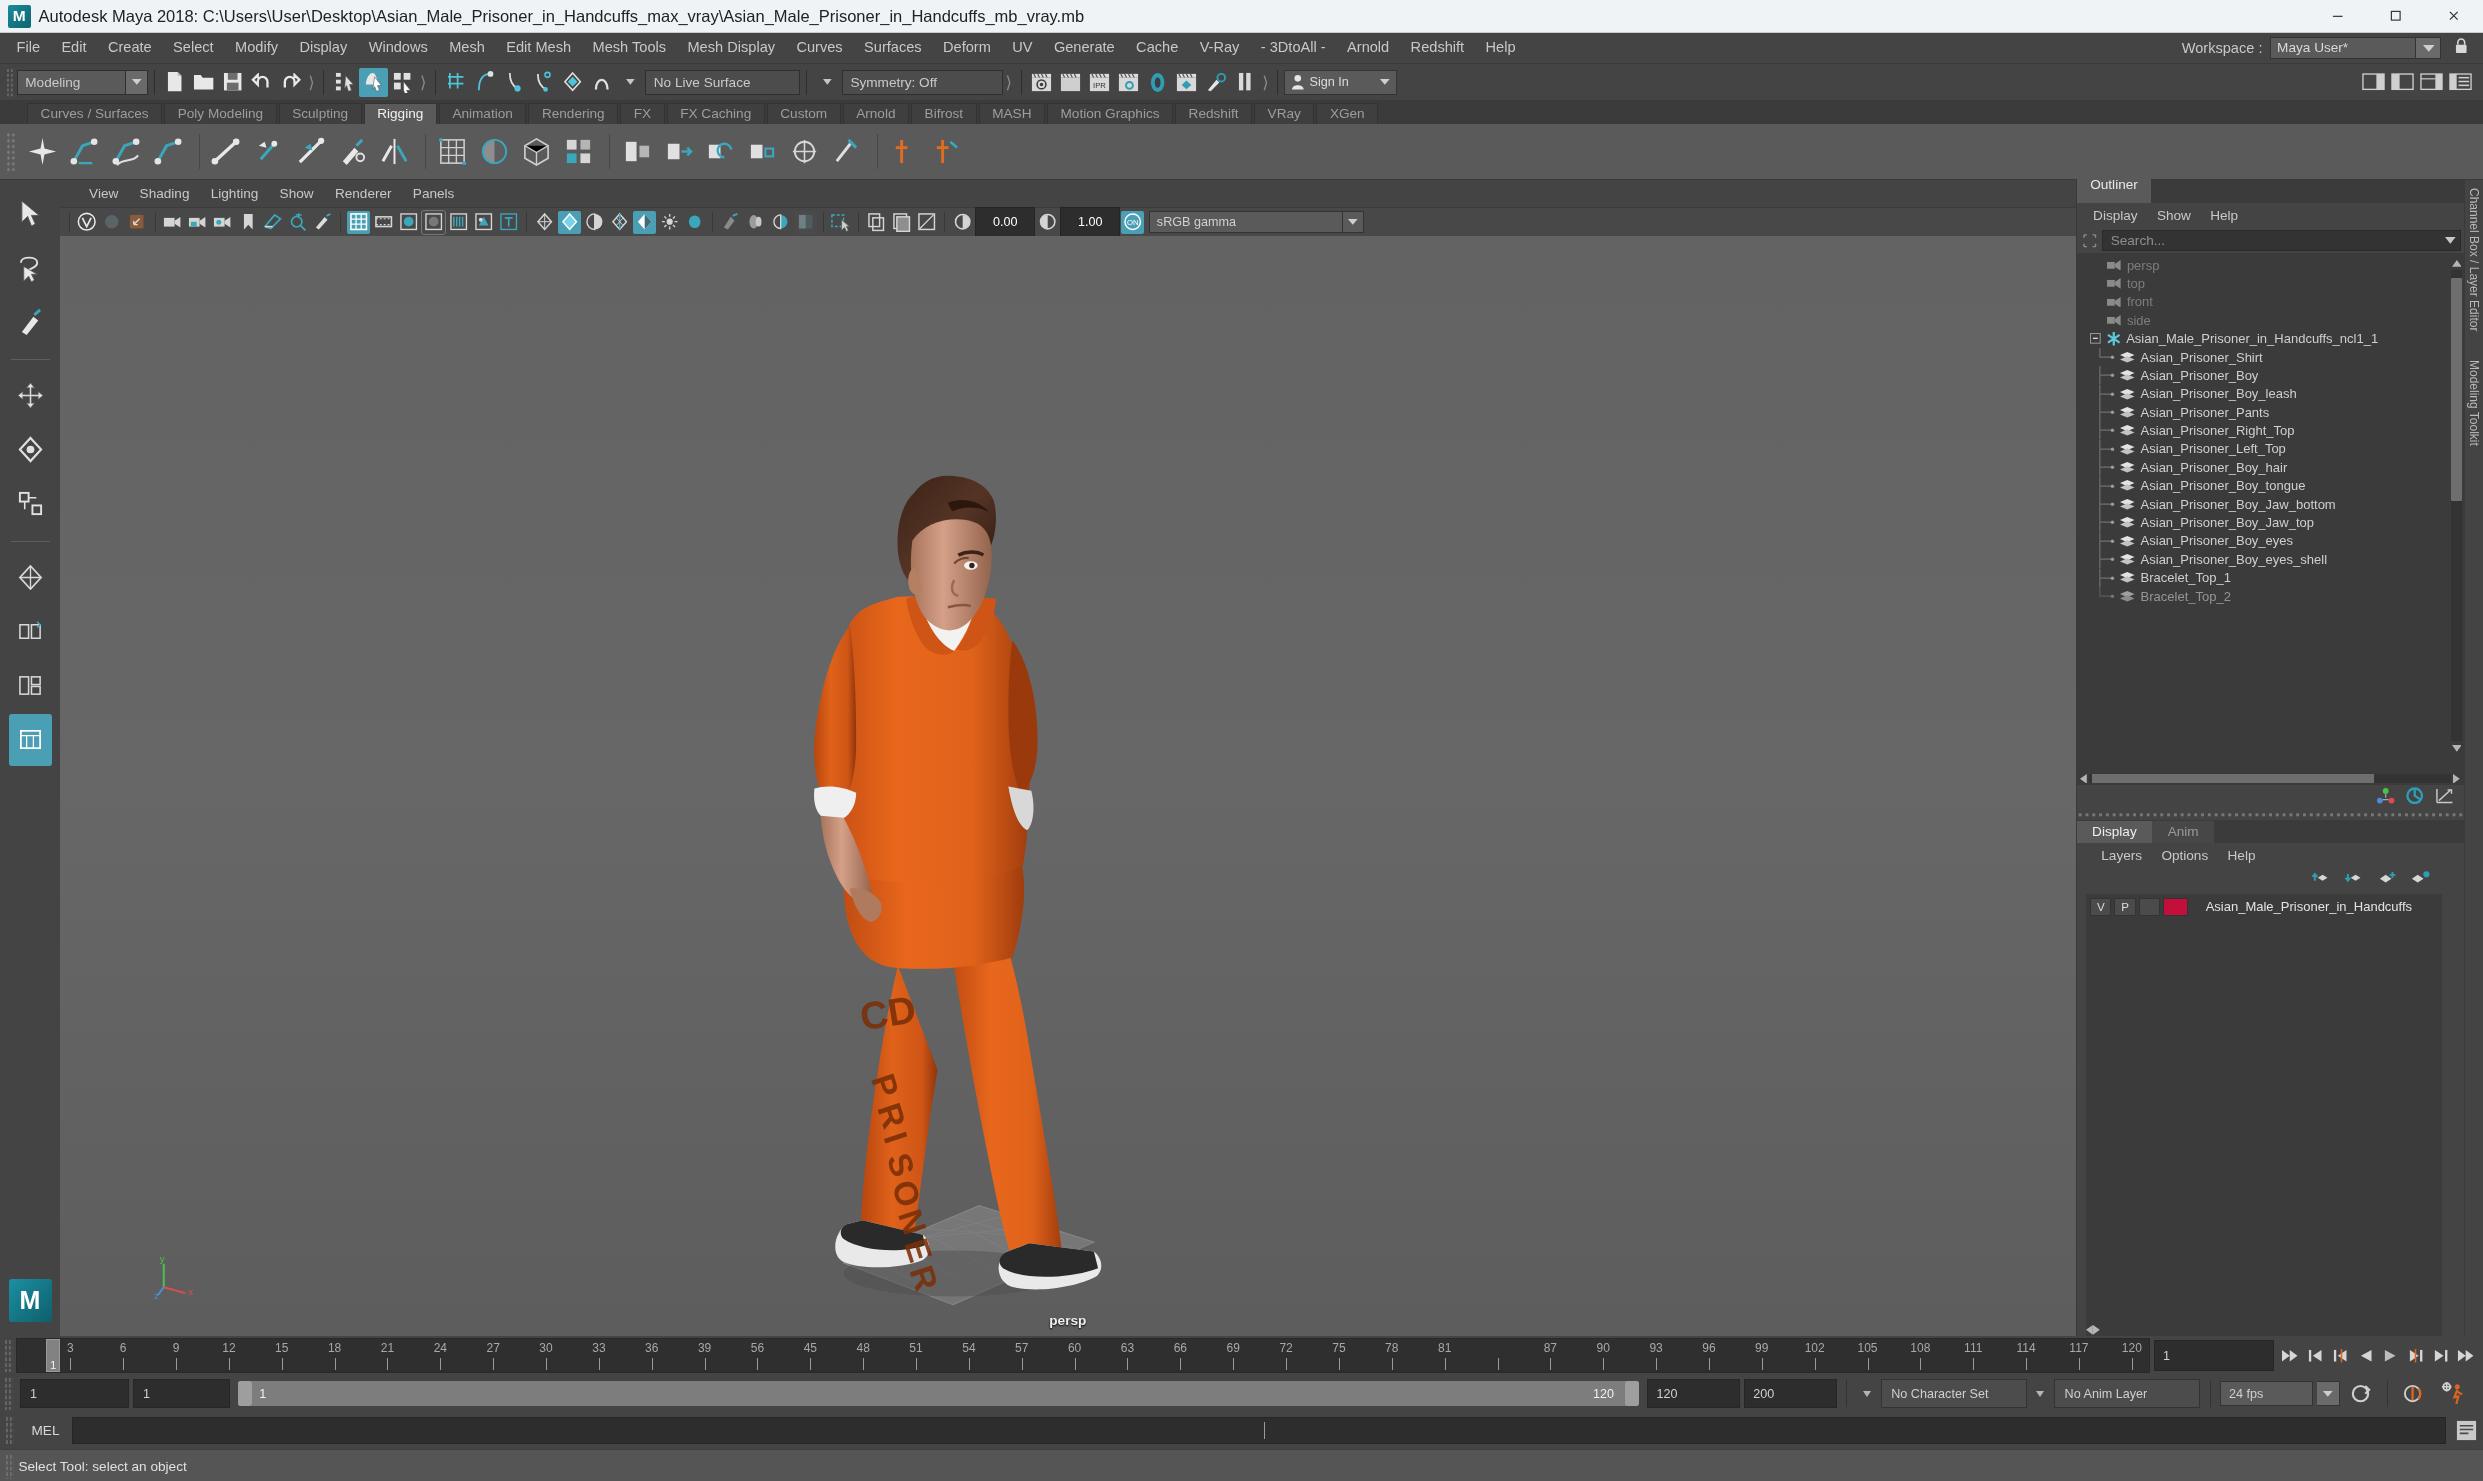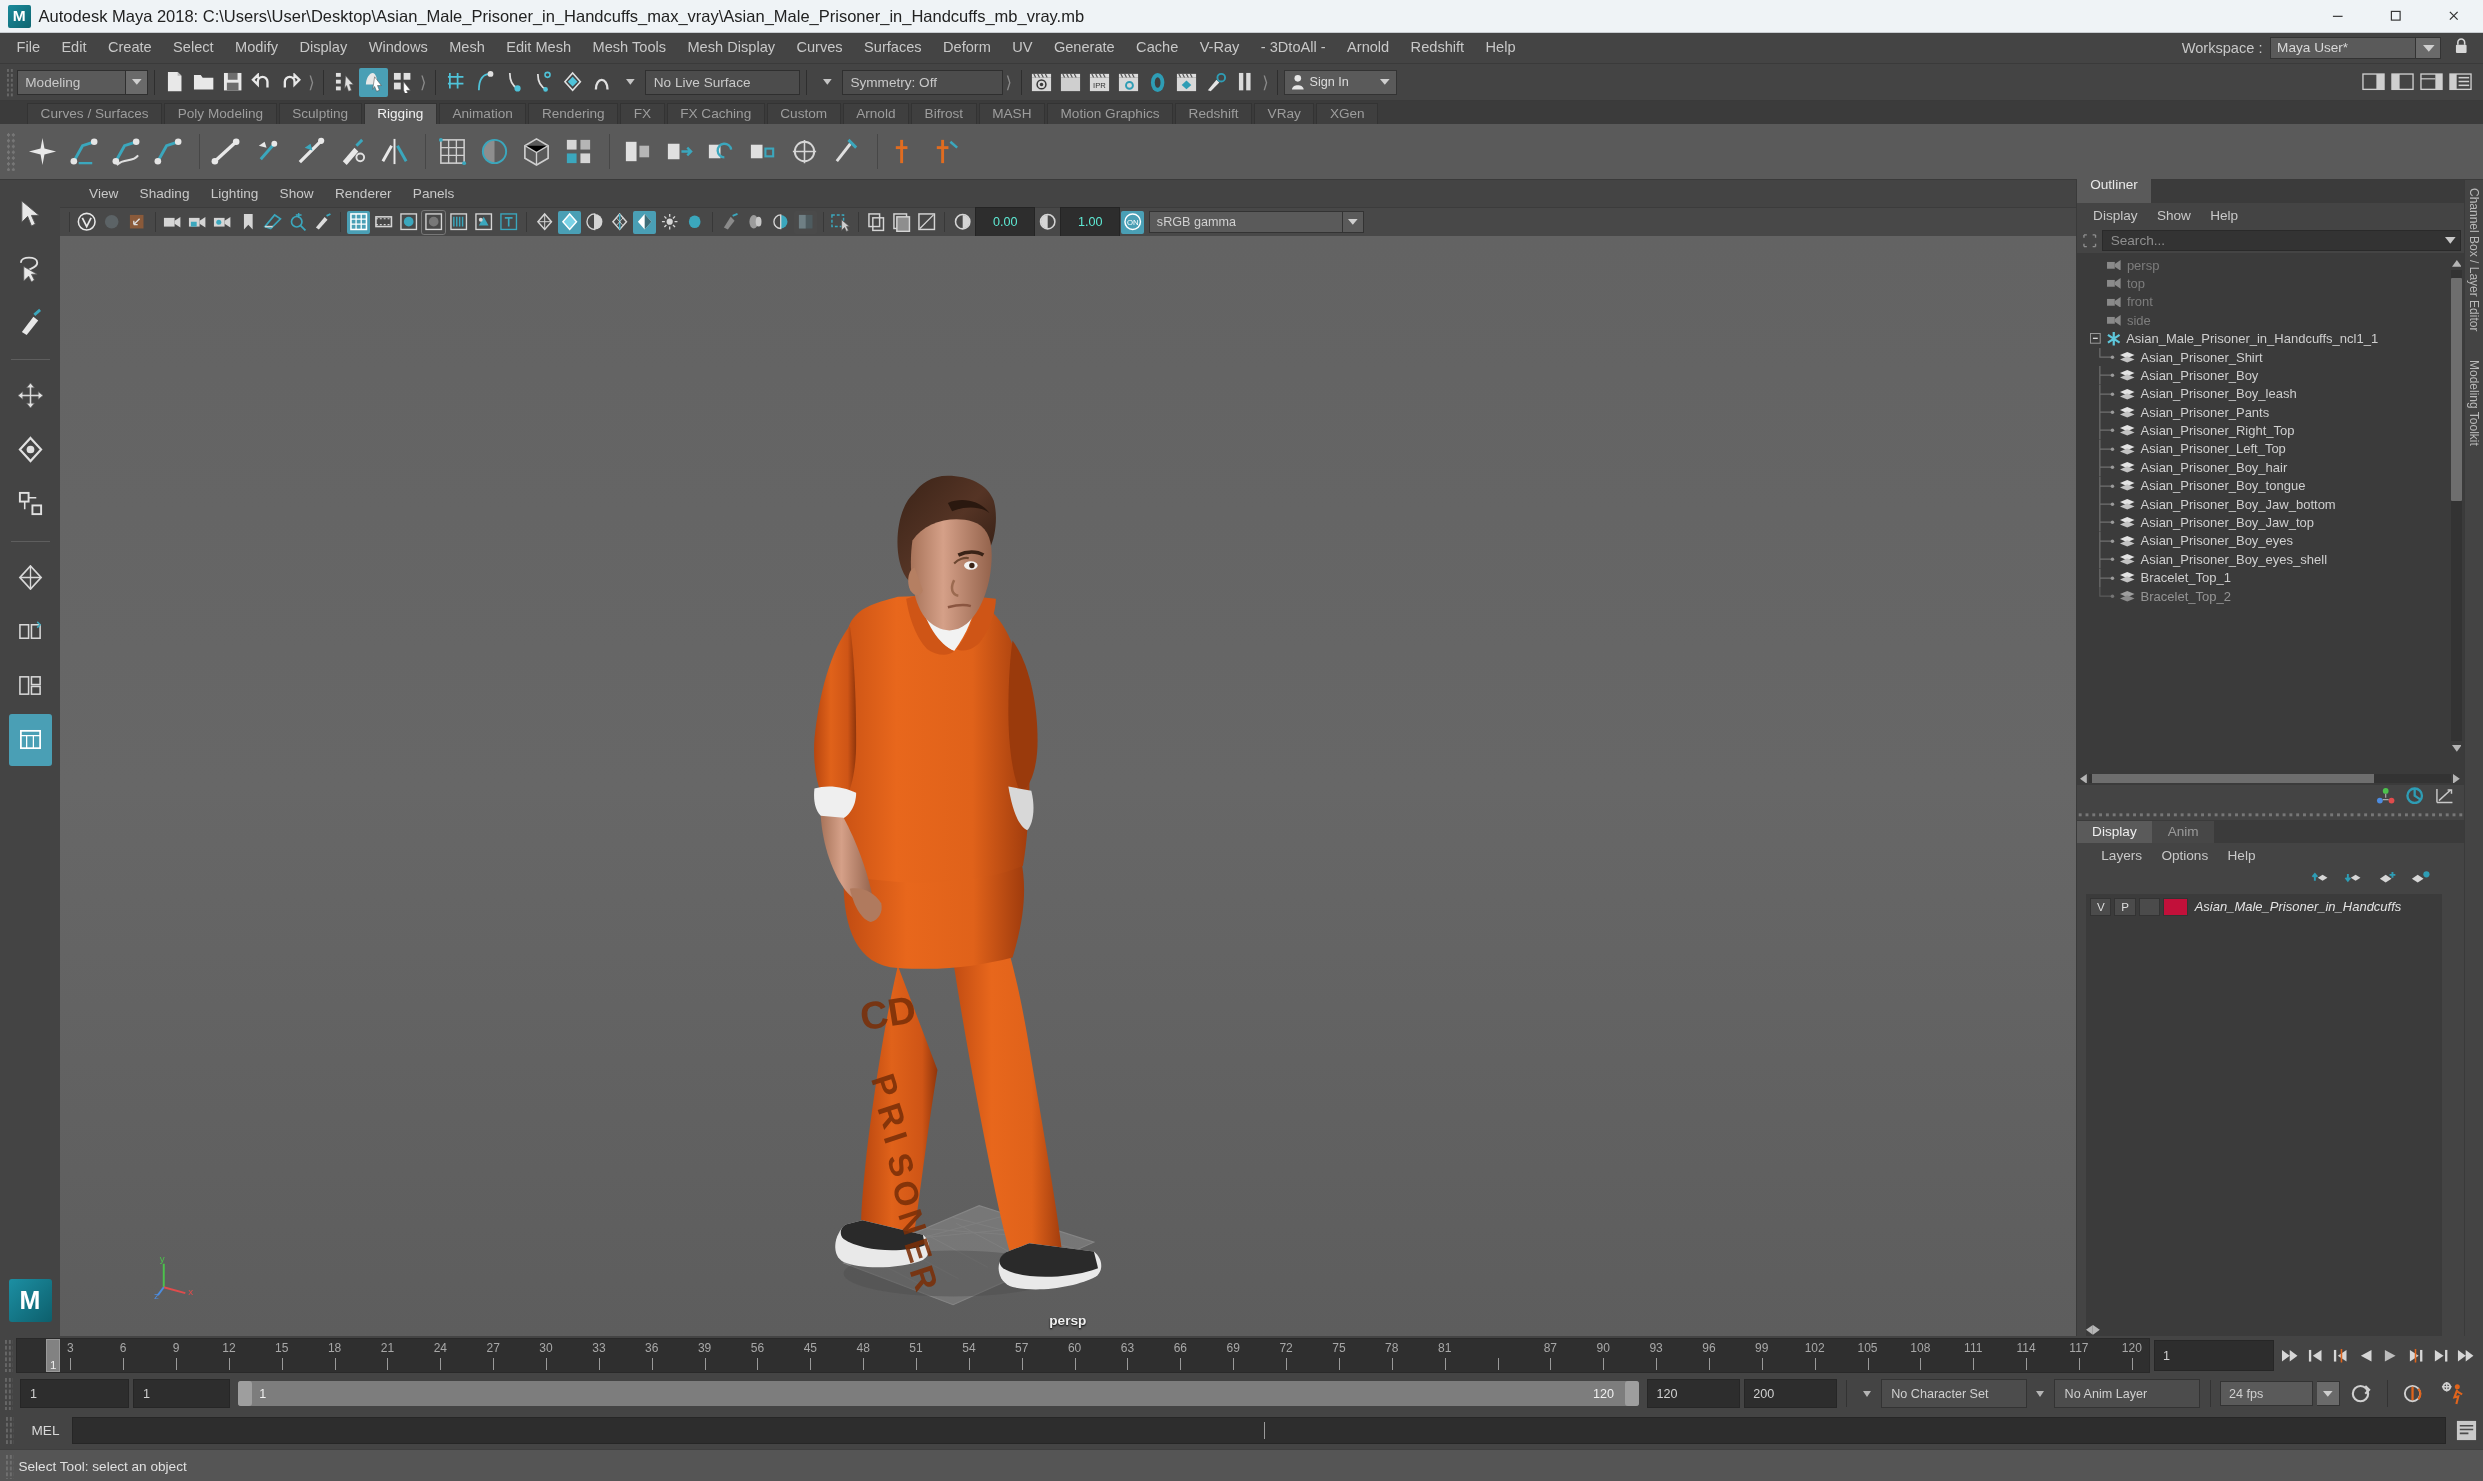--- a/index.html
+++ b/index.html
@@ -87,21 +87,21 @@
   .vp-menubar{ height:27px;background:#444;display:flex;align-items:center;
     flex:0 0 27px;padding-left:19.4px;gap:1.9px; }
   .vp-menu{ font-size:13.6px;color:#c8c8c8;padding:2.9px 9.7px; }
   .vp-toolbar{ height:29px;background:#484848;display:flex;align-items:center;
     flex:0 0 29px;padding-left:3.9px; border-top:1px solid #3c3c3c;}
   .vbtn{ width:23px;height:23px;display:flex;align-items:center;justify-content:center;
     border-radius:1.9px;margin:0 1px; }
   .vbtn.on{ background:#4a9fb5; }
   .vsep{ width:1px;height:19.4px;background:#383838;margin:0 4.9px; }
   .vnum{ width:60px;height:30px;background:#2d2d2d;border:1px solid #242424;
-    display:flex;align-items:center;justify-content:center;font-size:12.6px;color:#5eead4; }
+    display:flex;align-items:center;justify-content:center;font-size:12.6px;color:#ffffff; }
   .gamma{ flex:1;max-width:194px;height:21.3px;background:#5a5a5a;border:1px solid #333;
     display:flex;align-items:center;padding-left:6.8px;font-size:12.6px;color:#d0d0d0;
     margin-left:3.9px; }
   .gamma-arrow{ width:21.3px;height:21.3px;background:#5a5a5a;border:1px solid #333;border-left:none;
     display:flex;align-items:center;justify-content:center; }
 
   .viewport{ flex:1; position:relative; overflow:hidden;
     background:linear-gradient(#606060,#656565 45%,#5e5e5e); min-height:0; }
   .axis-gizmo{ position:absolute; left:92px; bottom:37px; width:49px;height:49px; }
   .vp-label{ position:absolute; left:0; right:0; bottom:7.8px; text-align:center;
@@ -149,21 +149,21 @@
     background:#5a5a5a;color:#eee; }
   .ltab.inactive{ background:#474747;color:#9a9a9a; }
   .layer-menurow{ height:25px;display:flex;align-items:center;padding-left:16px;gap:1.9px;flex:0 0 25px; }
   .layer-btnrow{ height:25px;display:flex;align-items:center;justify-content:flex-end;
     padding-right:33px;gap:11.6px;flex:0 0 25px; }
   .layer-list{ flex:1;background:#3b3b3b;margin:1.9px 21.3px 0 9.7px;min-height:0; }
   .layer-item{ height:25px;display:flex;align-items:center;gap:2.9px;padding-left:3.9px; }
   .lchip{ width:21.3px;height:18.4px;background:#4b4b4b;border:1px solid #333;
     display:flex;align-items:center;justify-content:center;font-size:11.6px;color:#ddd; }
   .lswatch{ width:25px;height:18.4px;border:1px solid #333; }
-  .lname{ font-size:13px;color:#e3e3e3;margin-left:4px;white-space:nowrap;font-style:italic; }
+  .lname{ font-size:13px;color:#e3e3e3;margin-left:15px;white-space:nowrap; }
   .layer-scrollh{ height:12.6px;background:#3b3b3b;margin:0 21.3px 0 9.7px;display:flex;align-items:center;flex:0 0 12.6px;}
 
   .vrail{ width:19.4px;flex:0 0 19.4px;background:#444;display:flex;flex-direction:column;
     align-items:center; border-left:1px solid #3a3a3a; }
   .vrail-txt{ writing-mode:vertical-rl; font-size:12px;color:#b9b9b9;
     padding:7.8px 0; white-space:nowrap; }
   .vrail-sep{ height:13.6px; }
 
   
   .timeslider{ height:39px;background:#444;display:flex;align-items:center;flex:0 0 39px; }

